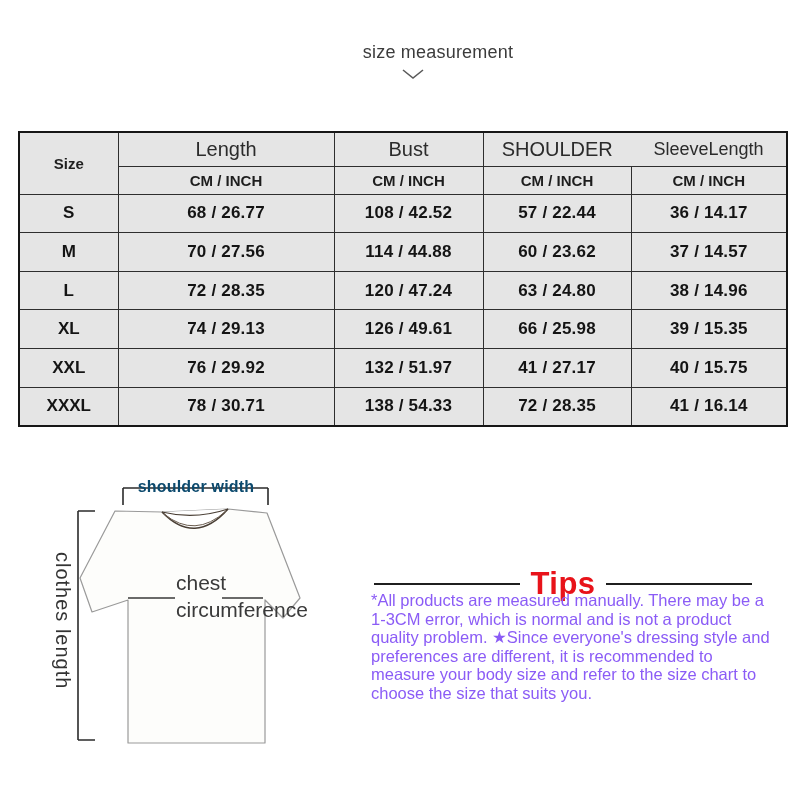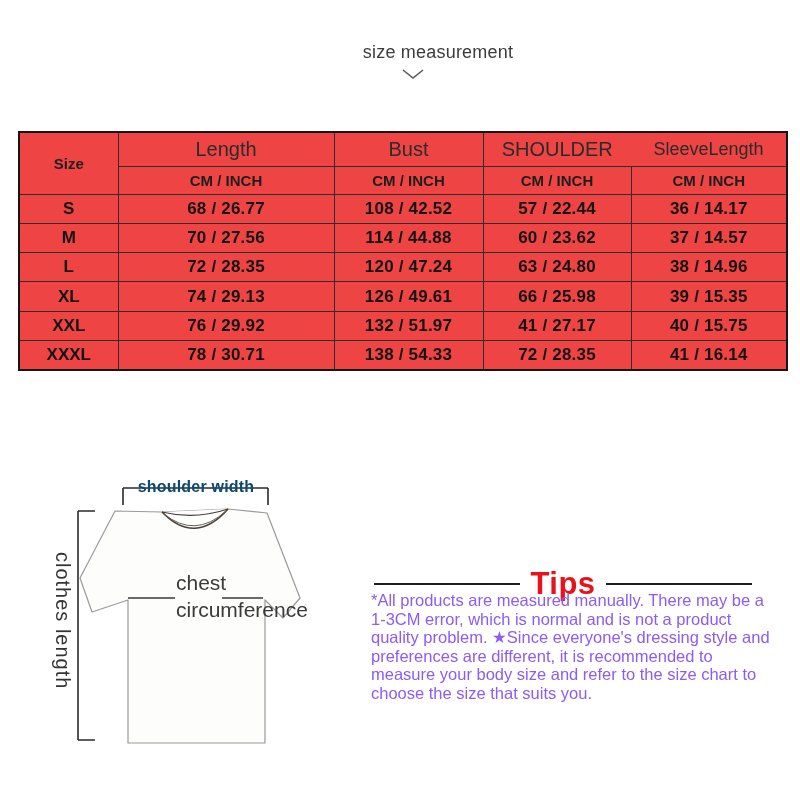--- a/index.html
+++ b/index.html
@@ -8,22 +8,22 @@
     font-family:"Liberation Sans","DejaVu Sans",sans-serif;color:#222;
   }
   
   .title{
     position:absolute;left:288px;top:42px;width:300px;text-align:center;
     font-size:18px;font-weight:400;color:#3c3c3c;letter-spacing:.2px;
   }
   .chevron{position:absolute;left:400px;top:67px;}
   
   .size-table{
-    position:absolute;left:18px;top:131px;width:768px;height:240px;
-    border-collapse:collapse;table-layout:fixed;background:#ef4444;padding-left:9px;
+    position:absolute;left:18px;top:131px;width:768px;height:296px;
+    border-collapse:collapse;table-layout:fixed;background:#e5e5e5;padding-left:9px;
   }
   .size-table th,.size-table td{
     border:1px solid #2e2e2e;text-align:center;vertical-align:middle;
     padding:0;white-space:nowrap;overflow:hidden;
   }
   .size-table{border:2px solid #161616;}
   .size-table thead tr:first-child{height:34px;}
   .size-table thead tr:last-child{height:28px;}
   .size-table tbody tr{height:29px;}
   .h-size{font-size:15px;font-weight:700;color:#1f1f1f;}

